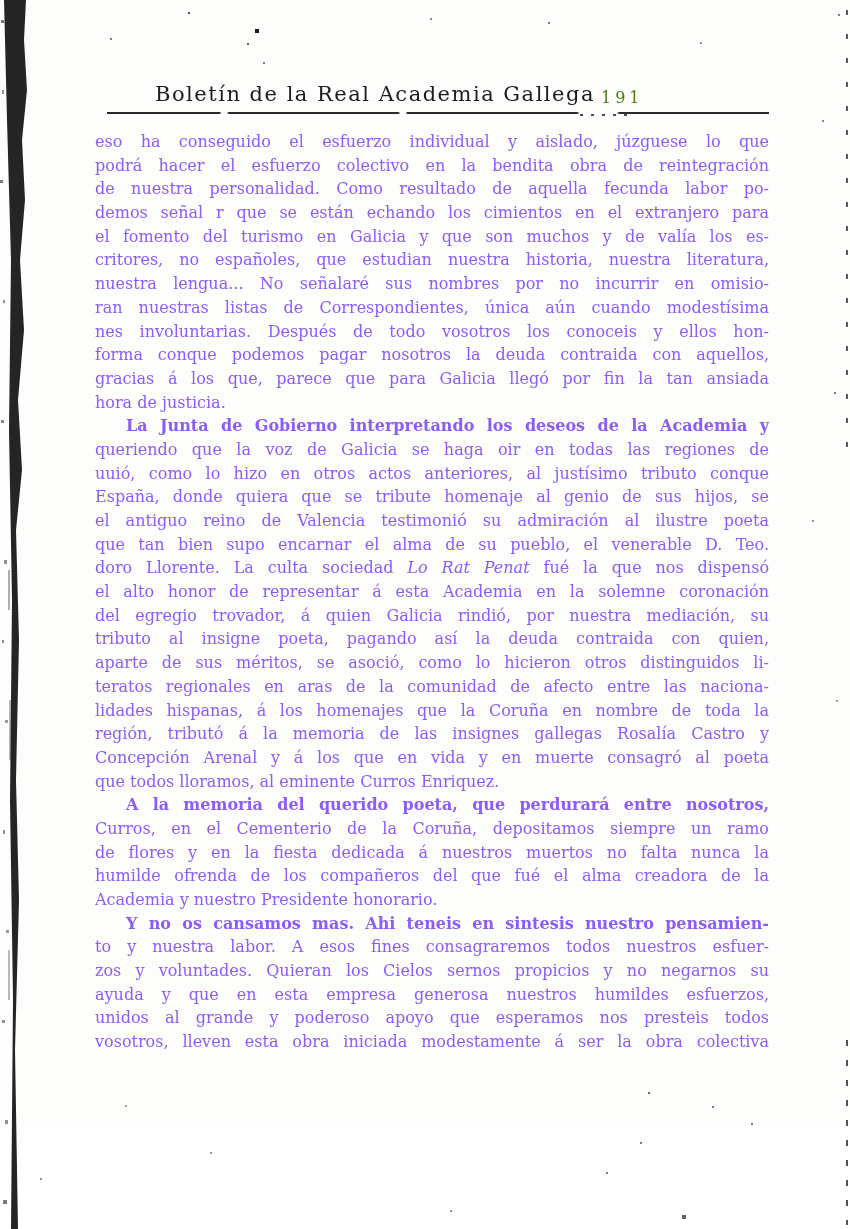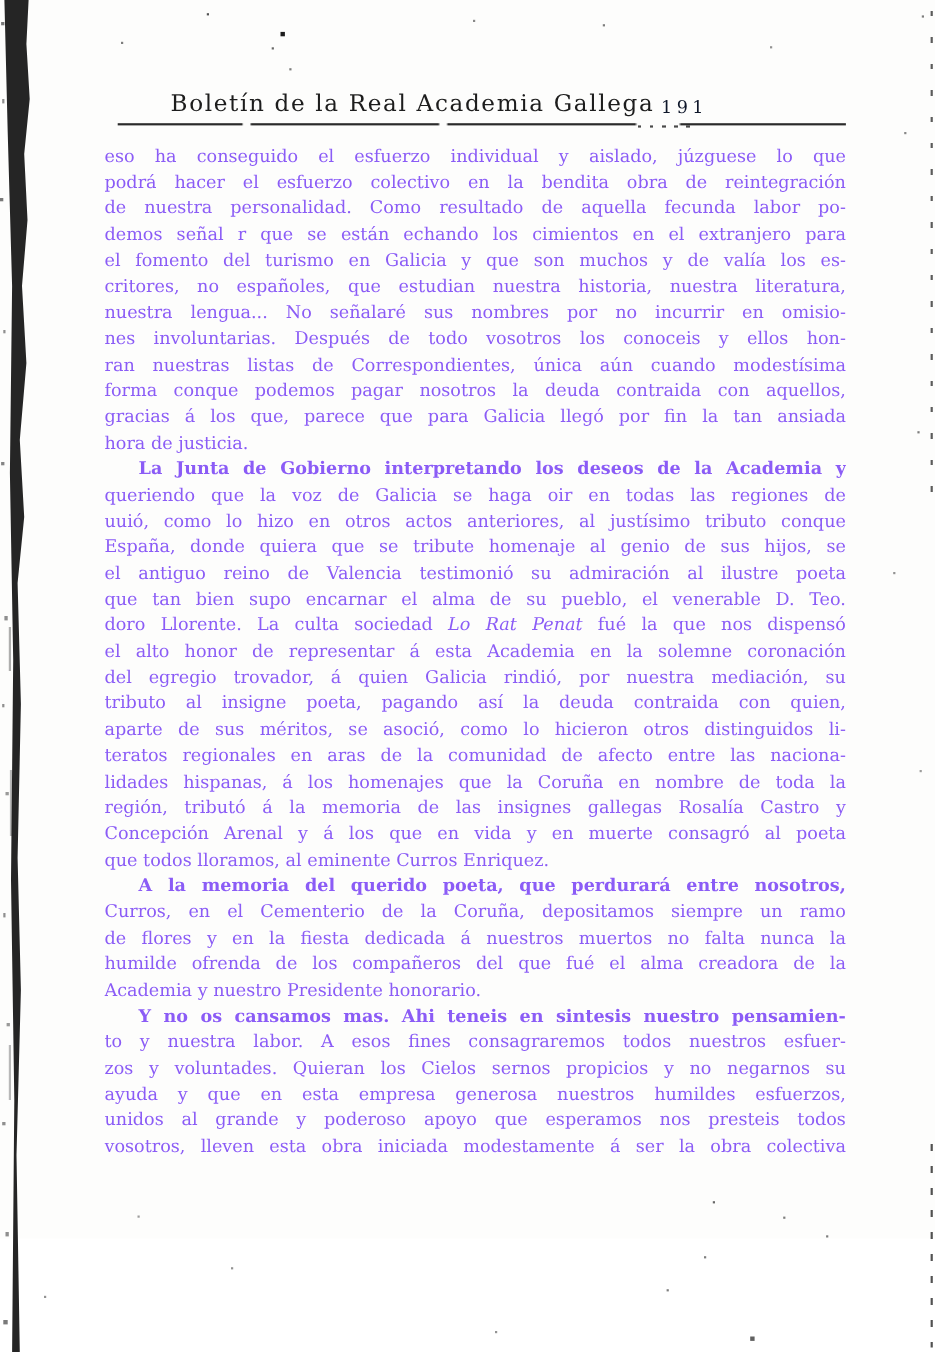--- a/index.html
+++ b/index.html
@@ -19,21 +19,21 @@
   
   .header-title {
     position: absolute; left: 95px; top: 82px; width: 560px;
     text-align: center;
     font-size: 21px; letter-spacing: 1.5px;
     color: #1d1d1d;
     font-family: "DejaVu Serif", serif;
   }
   .page-number {
     position: absolute; left: 601px; top: 88px;
-    font-size: 16px; letter-spacing: 4px; color: #0f172a;
+    font-size: 16px; letter-spacing: 4px; color: #4d7c0f;
   }
   .header-rule {
     position: absolute; left: 107px; top: 112px; width: 662px; height: 2px;
     background: linear-gradient(90deg,
       #2b2b2b 0%, #2b2b2b 17%,
       rgba(43,43,43,0) 17.3%, rgba(43,43,43,0) 18.1%,
       #2b2b2b 18.4%, #2b2b2b 44%,
       rgba(43,43,43,0) 44.3%, rgba(43,43,43,0) 45.1%,
       #2b2b2b 45.4%, #2b2b2b 71%,
       rgba(43,43,43,0) 71.4%, rgba(43,43,43,0) 77%,
@@ -144,22 +144,22 @@
 
   <div class="text-body">
       <div class="para">
         <div class="line">eso ha conseguido el esfuerzo individual y aislado, júzguese lo que</div>
         <div class="line">podrá hacer el esfuerzo colectivo en la bendita obra de reintegración</div>
         <div class="line">de nuestra personalidad. Como resultado de aquella fecunda labor po-</div>
         <div class="line">demos señal r que se están echando los cimientos en el extranjero para</div>
         <div class="line">el fomento del turismo en Galicia y que son muchos y de valía los es-</div>
         <div class="line">critores, no españoles, que estudian nuestra historia, nuestra literatura,</div>
         <div class="line">nuestra lengua... No señalaré sus nombres por no incurrir en omisio-</div>
+        <div class="line">ran nuestras listas de Correspondientes, única aún cuando modestísima</div>
         <div class="line">nes involuntarias. Después de todo vosotros los conoceis y ellos hon-</div>
-        <div class="line">ran nuestras listas de Correspondientes, única aún cuando modestísima</div>
         <div class="line">forma conque podemos pagar nosotros la deuda contraida con aquellos,</div>
         <div class="line">gracias á los que, parece que para Galicia llegó por fin la tan ansiada</div>
         <div class="line last">hora de justicia.</div>
       </div>
       <div class="para indent">
         <div class="line">La Junta de Gobierno interpretando los deseos de la Academia y</div>
         <div class="line">queriendo que la voz de Galicia se haga oir en todas las regiones de</div>
         <div class="line">uuió, como lo hizo en otros actos anteriores, al justísimo tributo conque</div>
         <div class="line">España, donde quiera que se tribute homenaje al genio de sus hijos, se</div>
         <div class="line">el antiguo reino de Valencia testimonió su admiración al ilustre poeta</div>

